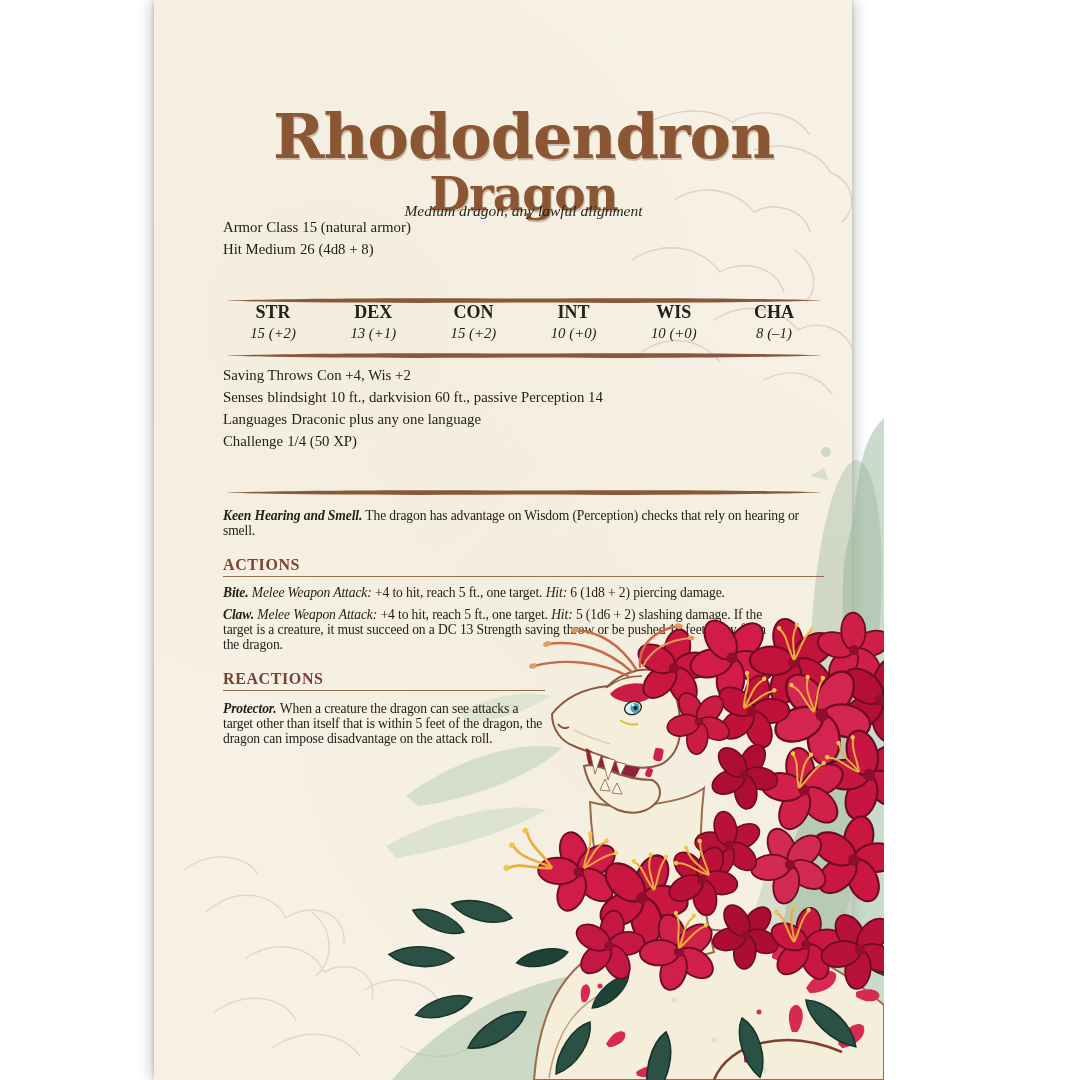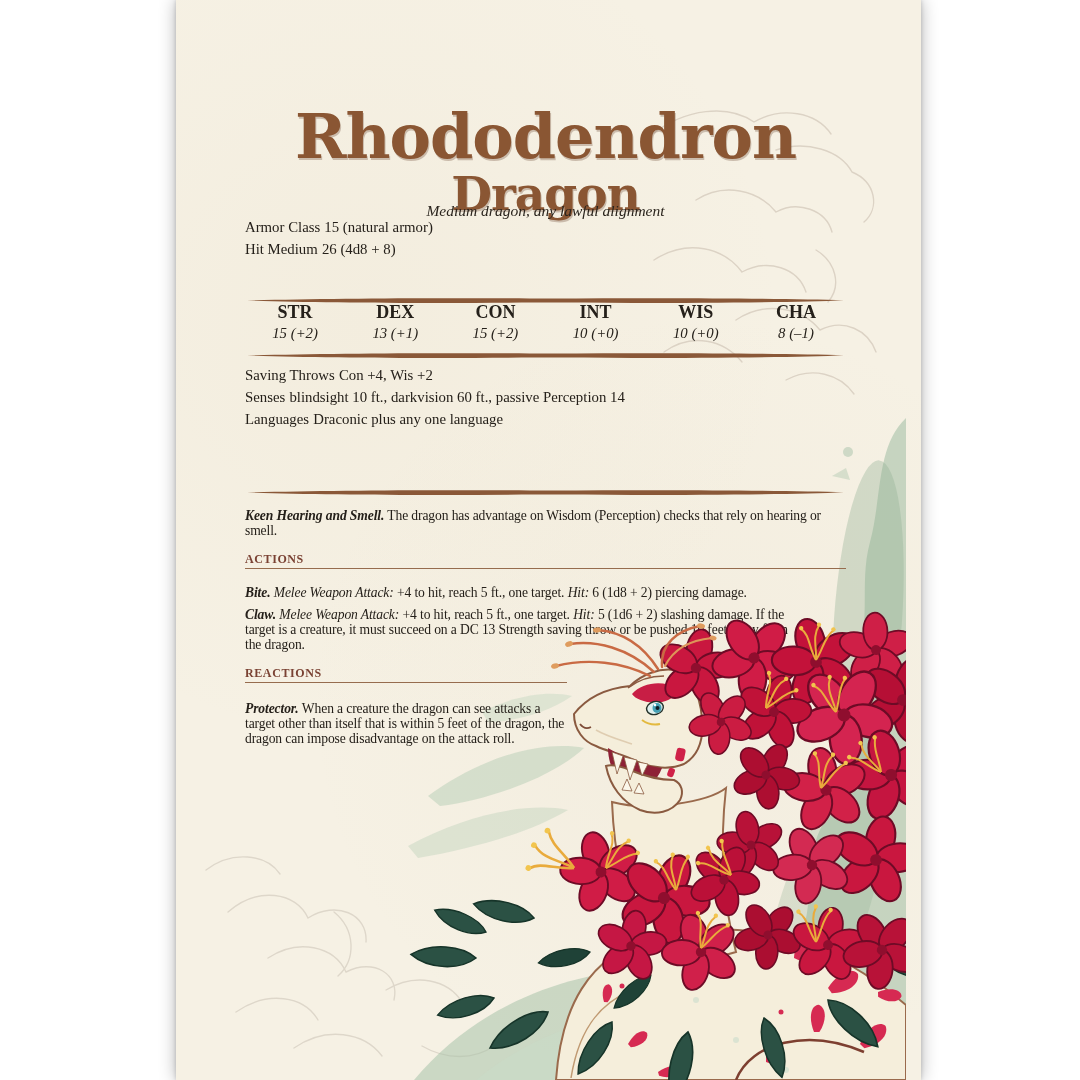--- a/index.html
+++ b/index.html
@@ -1,27 +1,26 @@
 <!DOCTYPE html>
 <html><head>
 <meta charset="utf-8">
 <style>
   html,body{margin:0;padding:0;}
   body{
     width:1080px;height:1080px;background:#ffffff;position:relative;overflow:hidden;
     font-family:"Liberation Serif","DejaVu Serif",serif;color:#25201a;
   }
   .page{
-    position:absolute;left:176px;top:0;width:698px;height:1080px;
+    position:absolute;left:154px;top:0;width:698px;height:1080px;
     background:
       radial-gradient(circle at 25% 30%, rgba(205,185,145,.07), transparent 45%),
       radial-gradient(circle at 70% 65%, rgba(195,175,135,.06), transparent 45%),
       #f6f1e4;
     box-shadow:0 0 16px rgba(0,0,0,.30), 0 0 4px rgba(0,0,0,.18);
-    padding-left:47px;
   }
   .layer{position:absolute;left:0;top:0;width:730px;height:1080px;pointer-events:none;}
   .bg-art{z-index:1;}
   .fg-art{z-index:3;}
   .txt{position:absolute;z-index:2;left:69px;width:601px;}
 
   .t1{top:64px;text-align:center;font-family:"DejaVu Serif","Liberation Serif",serif;
       font-weight:bold;font-size:62px;line-height:1;color:#8a5633;
       text-shadow:1px 2px 0 rgba(94,55,31,.28);letter-spacing:-1px;}
   .t2{top:131px;text-align:center;font-family:"DejaVu Serif","Liberation Serif",serif;
@@ -40,21 +39,21 @@
   .abl{display:flex;text-align:center;}
   .abl-l{top:302px;font-weight:bold;font-size:18px;}
   .abl-v{top:325px;font-size:14.8px;font-style:italic;}
   .abl>div{flex:1;}
 
   .para{font-size:13.6px;line-height:15px;letter-spacing:-0.12px;}
   .trait{top:494px;}
   .bi{font-weight:bold;font-style:italic;}
   .it{font-style:italic;}
 
-  .sec{font-weight:bold;font-size:12px;letter-spacing:.6px;color:#7a4233;
+  .sec{font-weight:bold;font-size:16px;letter-spacing:.6px;color:#7a4233;
        border-bottom:1px solid #966c4e;padding-bottom:3px;line-height:1;}
   .sec-actions{top:541px;}
   .sec-reactions{top:655px;width:322px;}
 
   .bite{top:571px;}
   .claw{top:593px;width:560px;}
   .protector{top:687px;width:320px;}
 
   .pageno{top:1024px;text-align:right;font-size:14px;color:#6e5f4a;letter-spacing:1px;}
 </style>
@@ -142,20 +141,23 @@
 
   <div class="txt prop-block pb2">
     <div class="prop">
       <span class="lbl">Saving Throws</span><span>Con +4, Wis +2</span>
     </div>
     <div class="prop">
       <span class="lbl">Senses</span><span>blindsight 10 ft., darkvision 60 ft., passive Perception 14</span>
     </div>
     <div class="prop">
       <span class="lbl">Languages</span><span>Draconic plus any one language</span>
+    </div>
+    <div class="prop">
+      <span class="lbl">Challenge</span><span>1/4 (50 XP)</span>
     </div>
   </div>
 
   <div class="taper tp3">
     <svg width="601" height="7" viewBox="0 0 601 7" preserveAspectRatio="none">
       <path d="M2,3.5 C80,1.1 210,0.7 305,1.6 C420,0.6 540,1.3 599,3.2 C540,5.9 400,6.5 290,5.6 C180,6.5 70,5.9 2,3.5 Z" fill="#8a5838"></path>
     </svg>
   </div>
 
   <p class="txt para trait">

